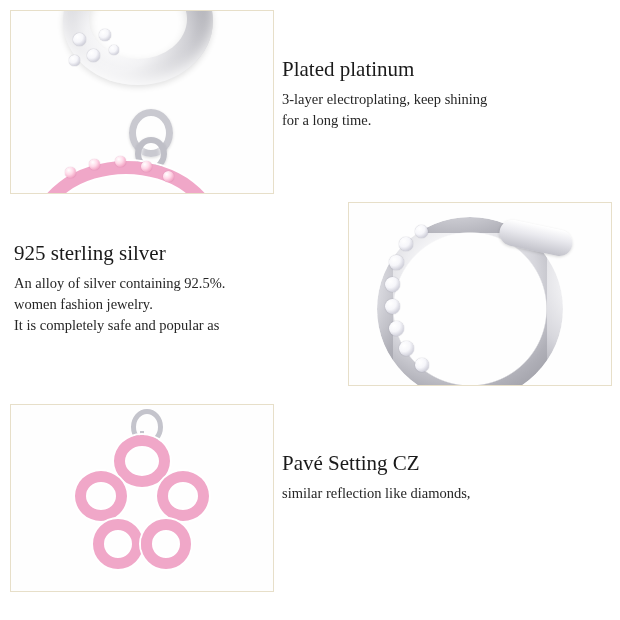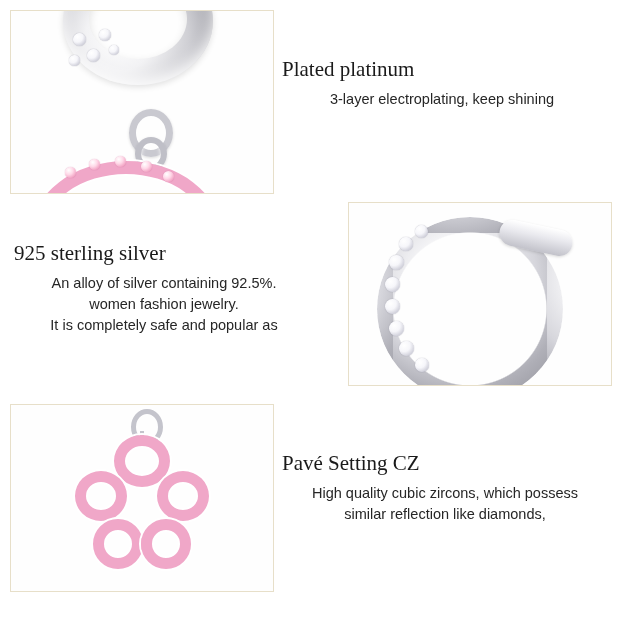--- a/index.html
+++ b/index.html
@@ -33,26 +33,25 @@
   }
   .heading {
     font-family: "Liberation Serif", serif;
     font-size: 21px;
     color: #1a1a1a;
     line-height: 26px;
     margin: 0 0 7px 0;
     font-weight: normal;
   }
   .body-text {
-    font-family: Liberation Sans, sans-serif;
+    font-family: Liberation Serif, serif;
     font-size: 14.5px;
     color: #262626;
     line-height: 21px;
     margin: 0;
-    text-align: center;
   }
   .body-text span {
     display: block;
   }
 
   
   #card-top-left { left: 10px; top: 10px; width: 262px; height: 182px; }
   .photo {
     position: absolute;
     inset: 0;
@@ -210,20 +209,21 @@
       <div class="cz pink" style="left:130px; top:150px; width:11px; height:11px;"></div>
       <div class="cz pink" style="left:152px; top:160px; width:11px; height:11px;"></div>
       <div class="arc-mask"></div>
     </div>
   </div>
 
   <div class="text-block" id="text-plated">
     <h2 class="heading">Plated platinum</h2>
     <p class="body-text">
       <span>3-layer electroplating, keep shining</span>
+      <span>for a long time.</span>
     </p>
   </div>
 
   <div class="img-card" id="card-mid-right">
     <div class="photo">
       <div class="hoop"></div>
       <div class="hoop-clasp"></div>
       <div class="cz" style="left:40px;  top:52px;  width:15px; height:15px;"></div>
       <div class="cz" style="left:36px;  top:74px;  width:15px; height:15px;"></div>
       <div class="cz" style="left:36px;  top:96px;  width:15px; height:15px;"></div>
@@ -254,18 +254,17 @@
         <div class="petal p-right"></div>
         <div class="petal p-bl"></div>
         <div class="petal p-br"></div>
       </div>
     </div>
   </div>
 
   <div class="text-block" id="text-pave">
     <h2 class="heading">Pavé Setting CZ</h2>
     <p class="body-text">
-      <span>High quality cubic zircons, which possess</span>
       <span>similar reflection like diamonds,</span>
     </p>
   </div>
 
 </div>
 
 </body></html>

